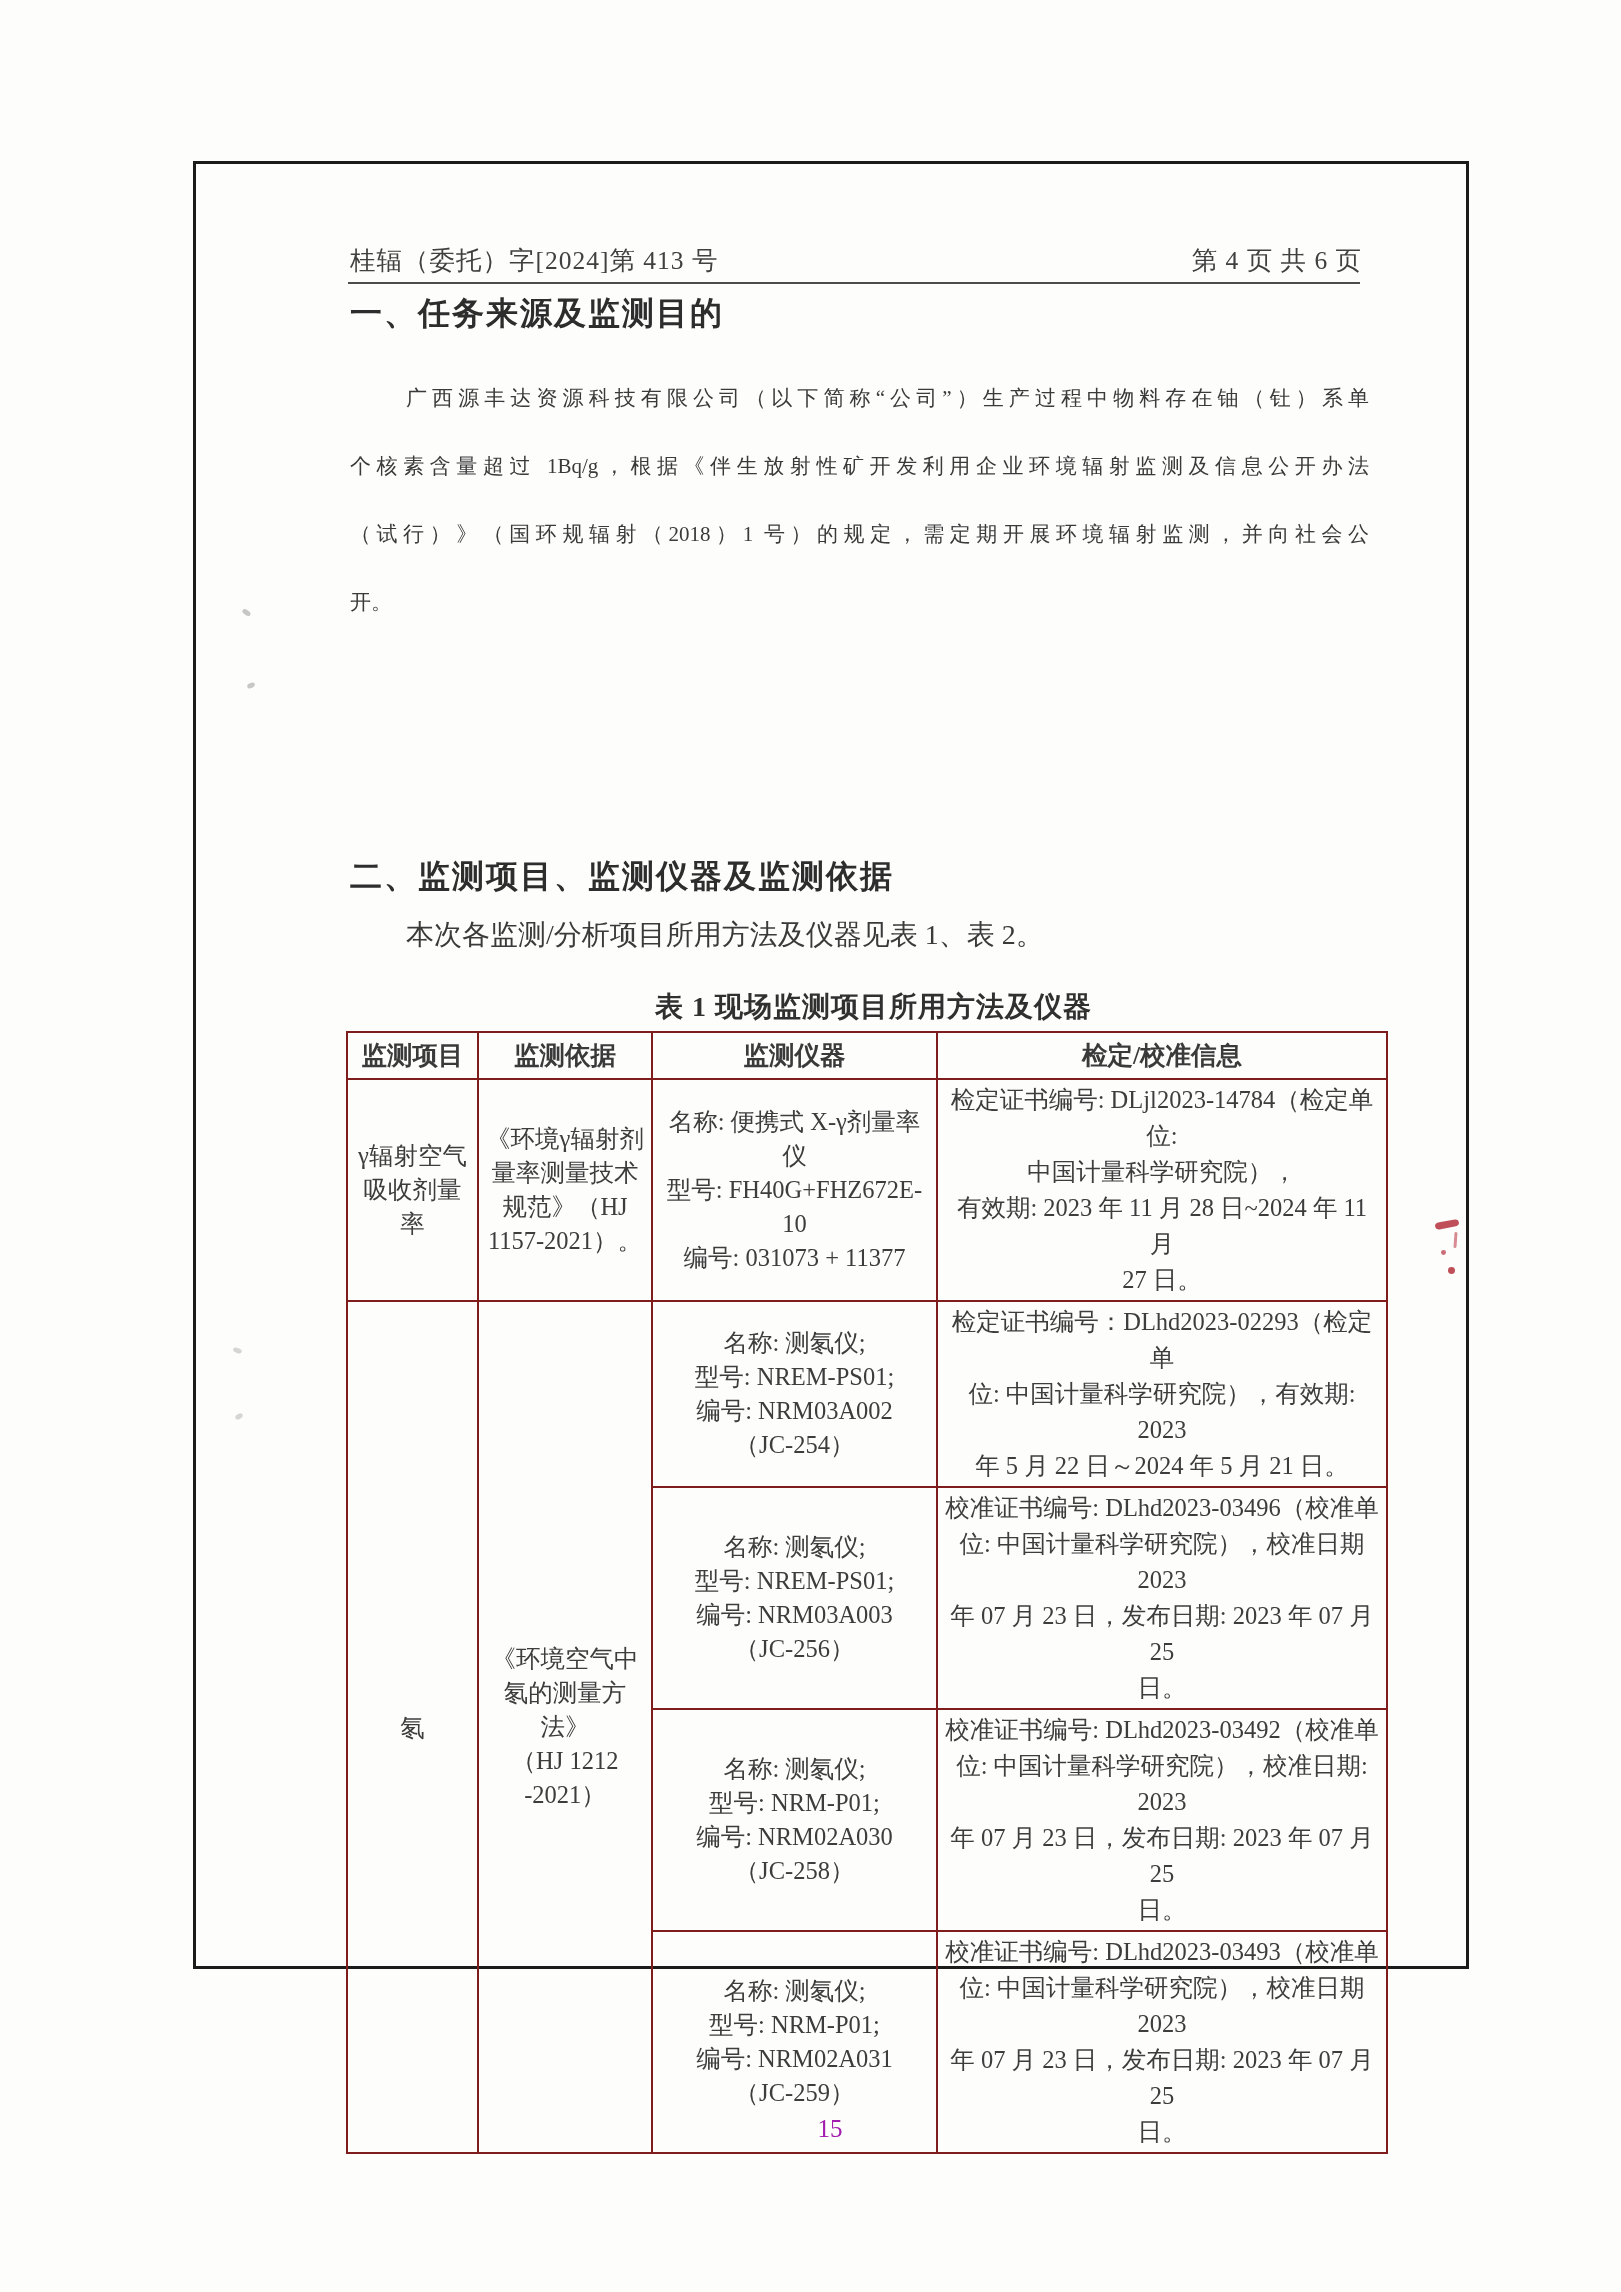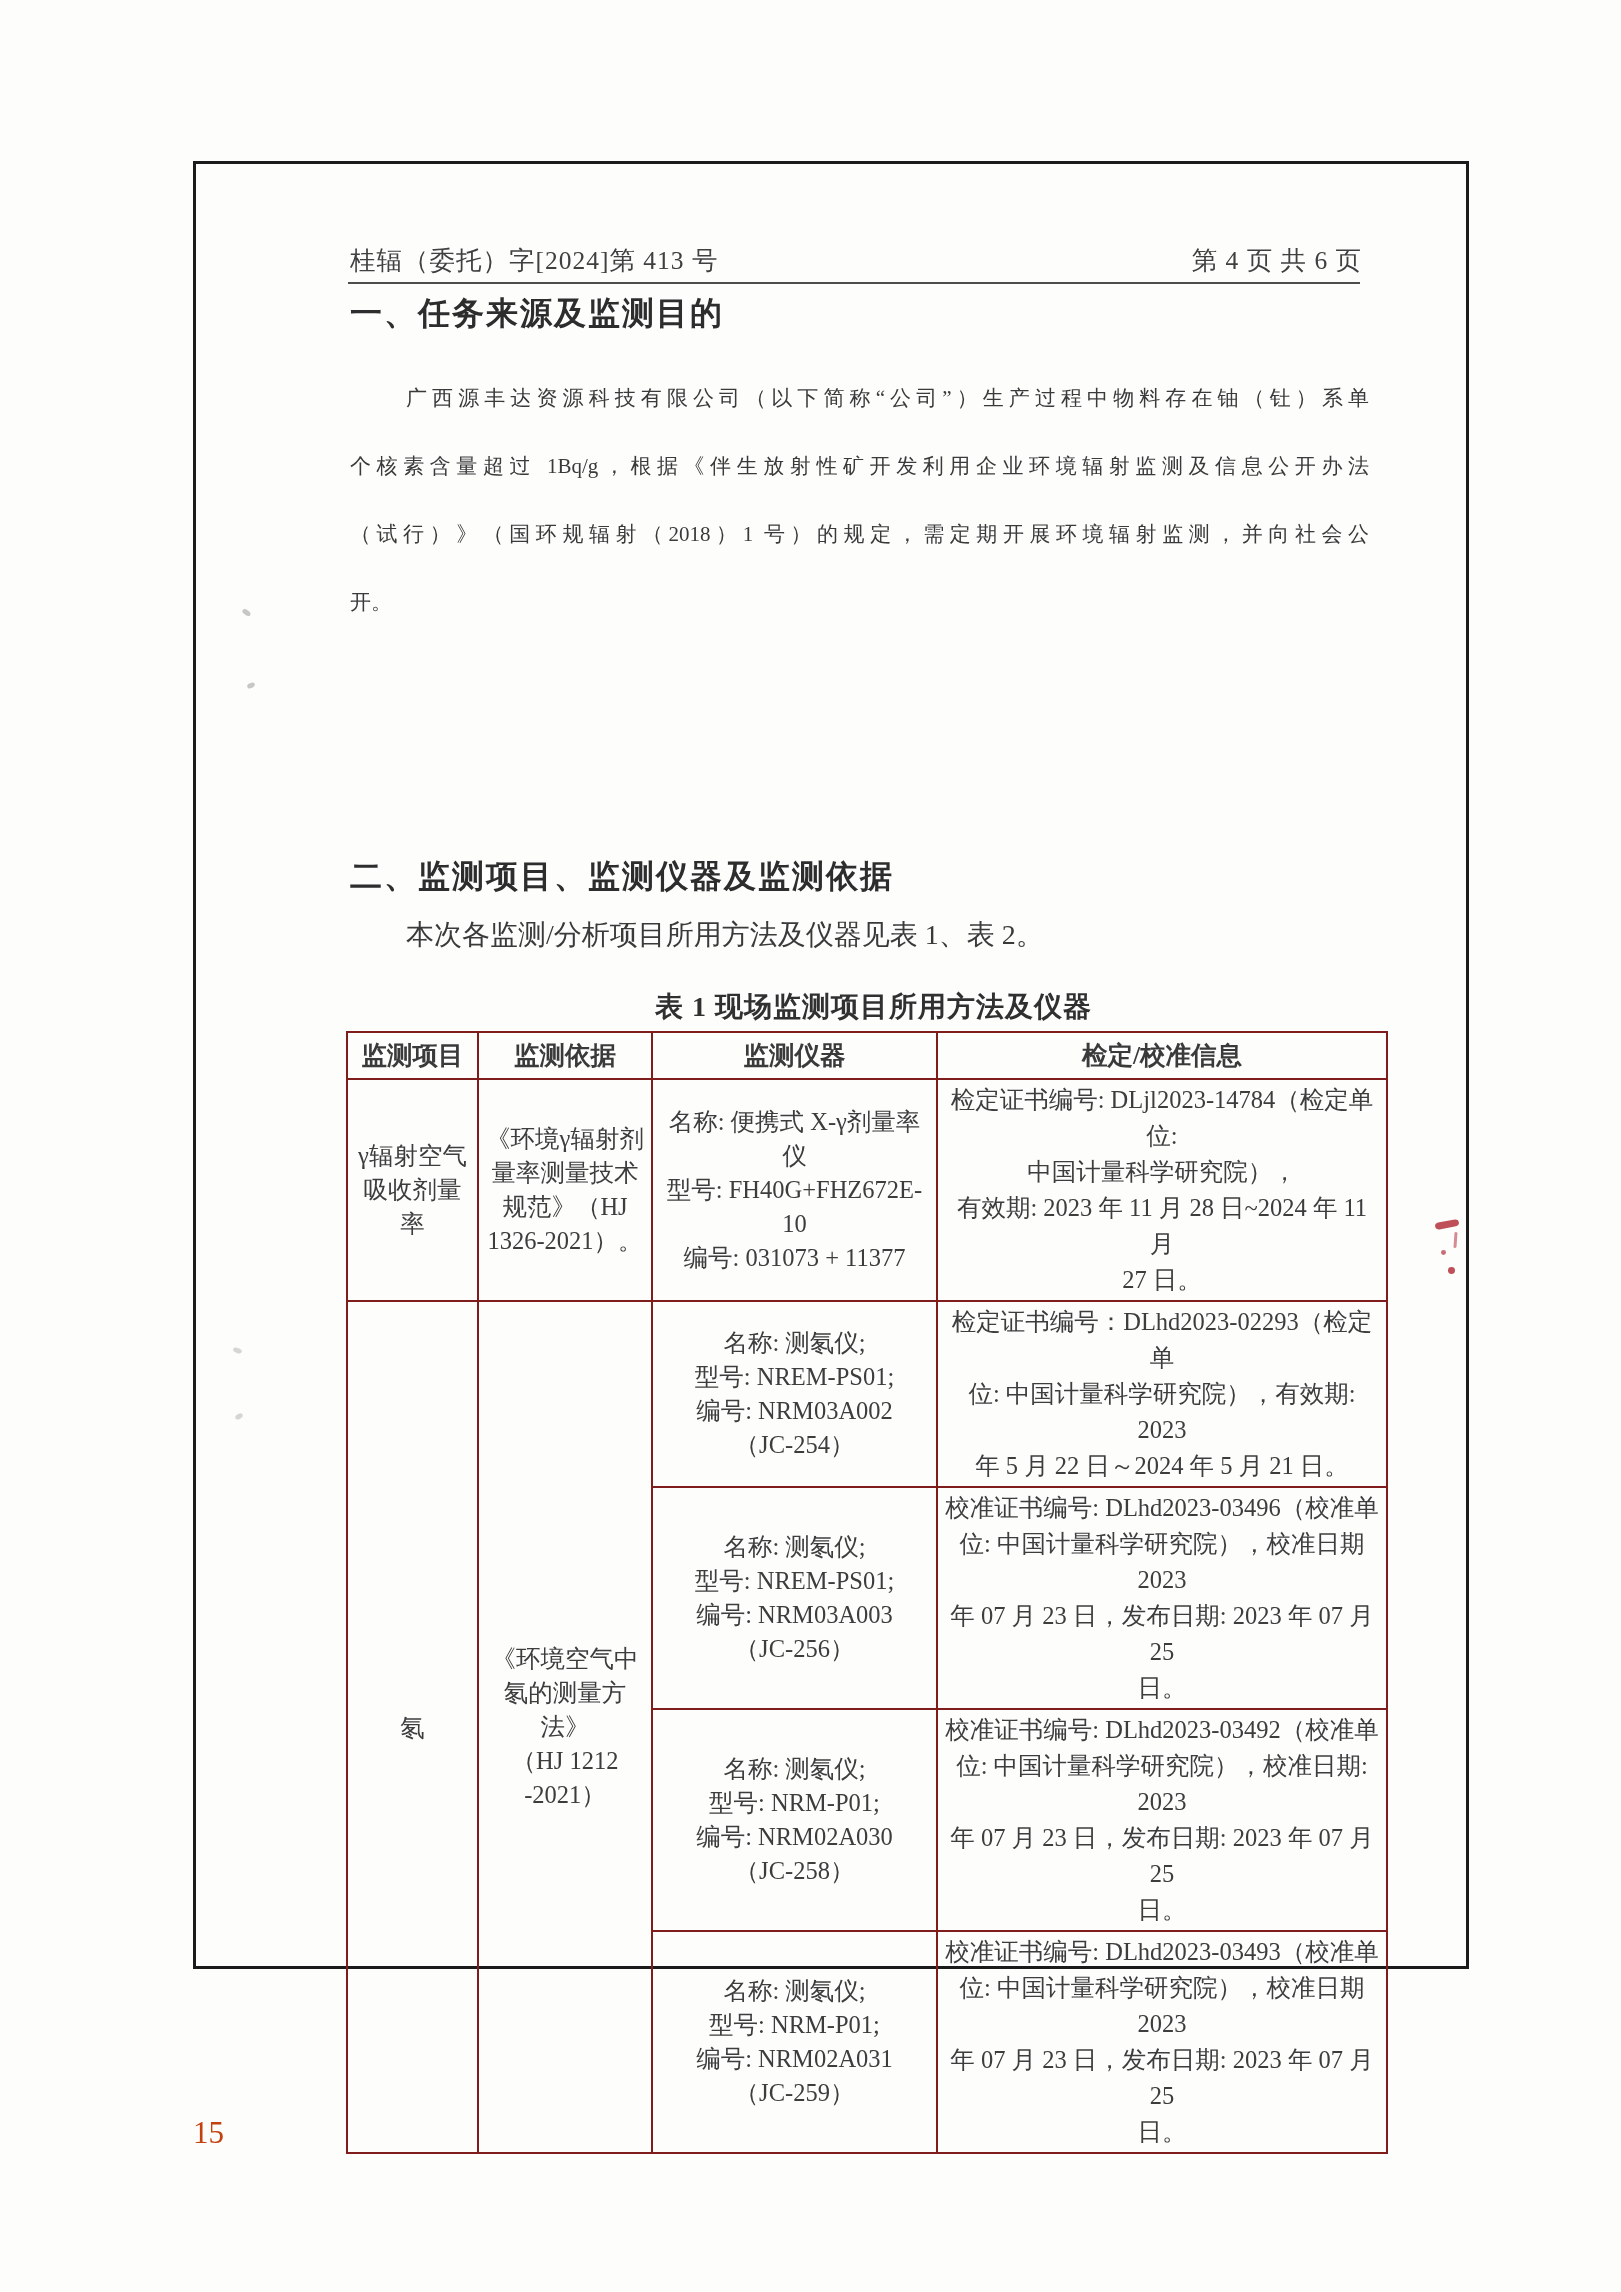--- a/index.html
+++ b/index.html
@@ -59,21 +59,21 @@
   table.t1 th,table.t1 td{
     border:2px solid #7f1d1d;
     text-align:center;vertical-align:middle;
     padding:2px 5.9px;
   }
   table.t1 th{font-weight:bold;font-size:25.5px;color:#3a3a3a;}
   .ml{white-space:pre-line;line-height:34px;}
   .cert{line-height:36px;}
   .page-num{
     position:absolute;left:193px;top:2115px;width:1274px;
-    font-size:31px;color:#c2410c;
+    text-align:center;font-size:25px;color:#a21caf;
   }
   
   .red-dash{position:absolute;left:1435px;top:1221px;width:23.5px;height:6.9px;
     background:#bf4f58;border-radius:4.9px/2.9px;transform:rotate(-11deg);}
   .red-tick{position:absolute;left:1454px;top:1232px;width:2.9px;height:15.7px;
     background:#d78b92;transform:rotate(4deg);border-radius:2px;}
   .red-dot-1{position:absolute;left:1441px;top:1250px;width:4.9px;height:4.9px;
     background:#c05560;border-radius:50%;opacity:.85;}
   .red-dot-2{position:absolute;left:1448px;top:1267px;width:6.9px;height:6.9px;
     background:#bf4f58;border-radius:50%;}
@@ -129,21 +129,21 @@
       </tr>
     </thead>
     <tbody>
       <tr style="height:143px">
         <td class="ml">γ辐射空气
 吸收剂量
 率</td>
         <td class="ml">《环境γ辐射剂
 量率测量技术
 规范》（HJ
-1326-2021）。</td>
+1157-2021）。</td>
         <td class="ml">名称: 便携式 X-γ剂量率仪
 型号: FH40G+FHZ672E-10
 编号: 031073 + 11377</td>
         <td class="ml cert">检定证书编号: DLjl2023-14784（检定单位:
 中国计量科学研究院），
 有效期: 2023 年 11 月 28 日~2024 年 11 月
 27 日。</td>
       </tr>
       <tr style="height:155px">
         <td rowspan="4">氡</td>

